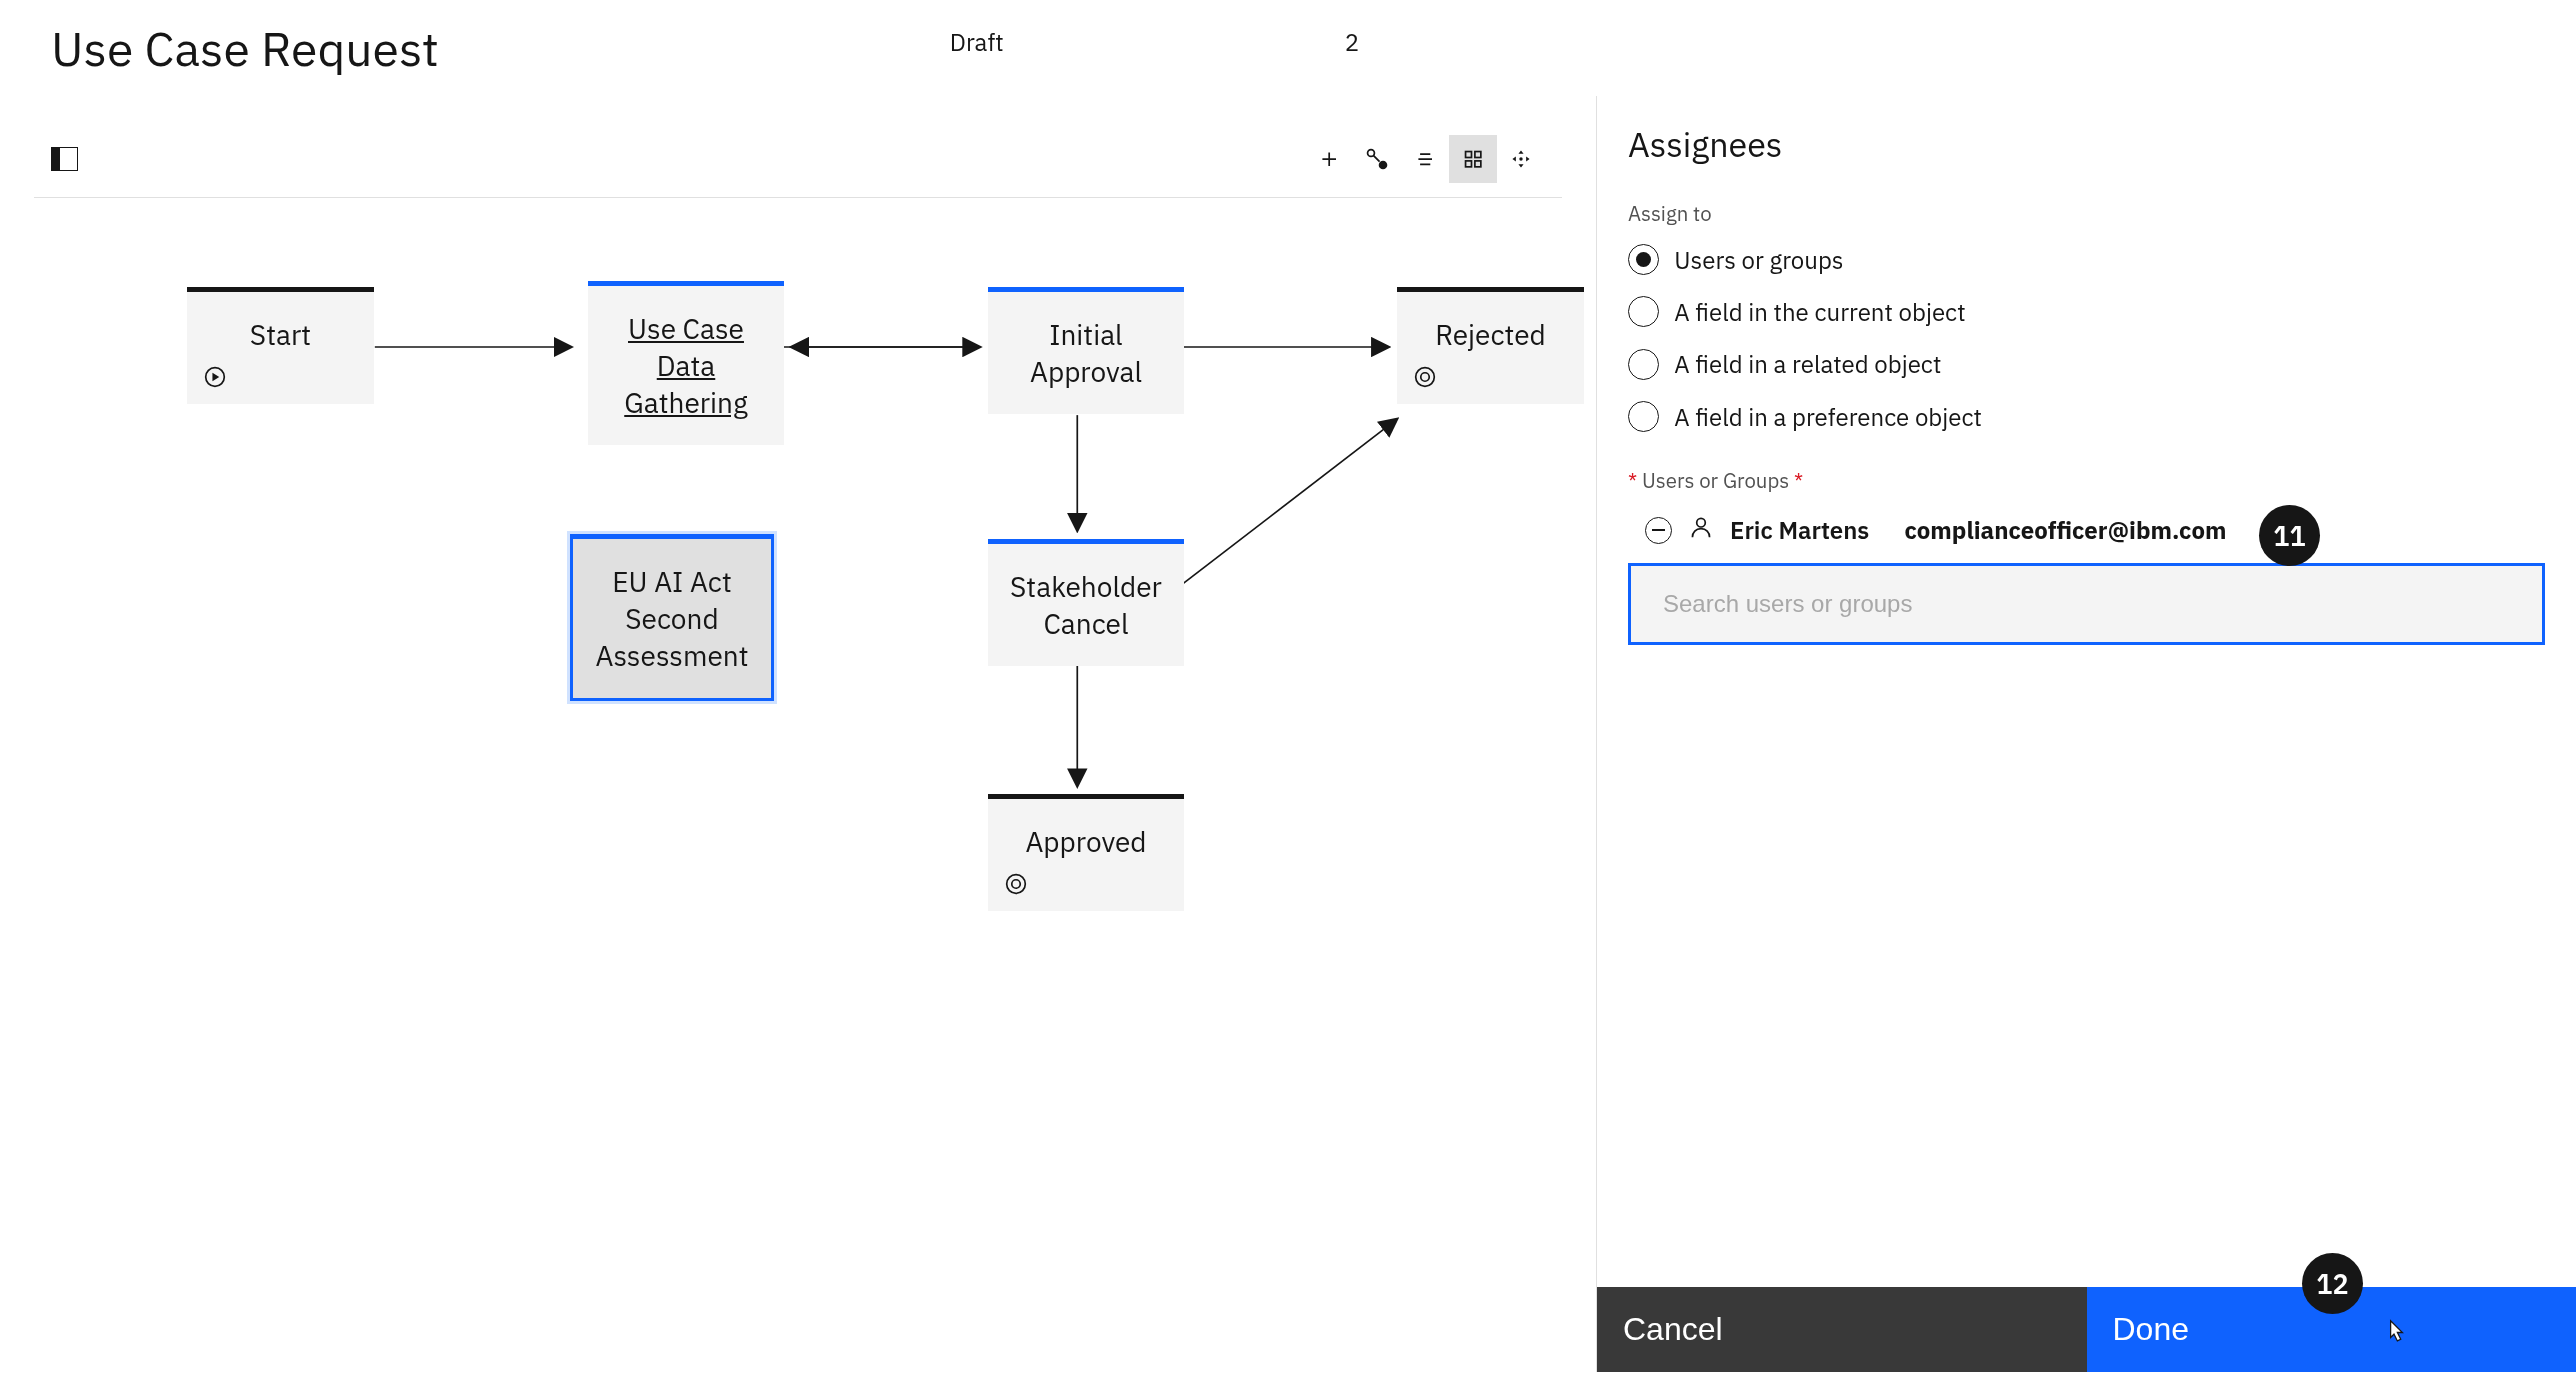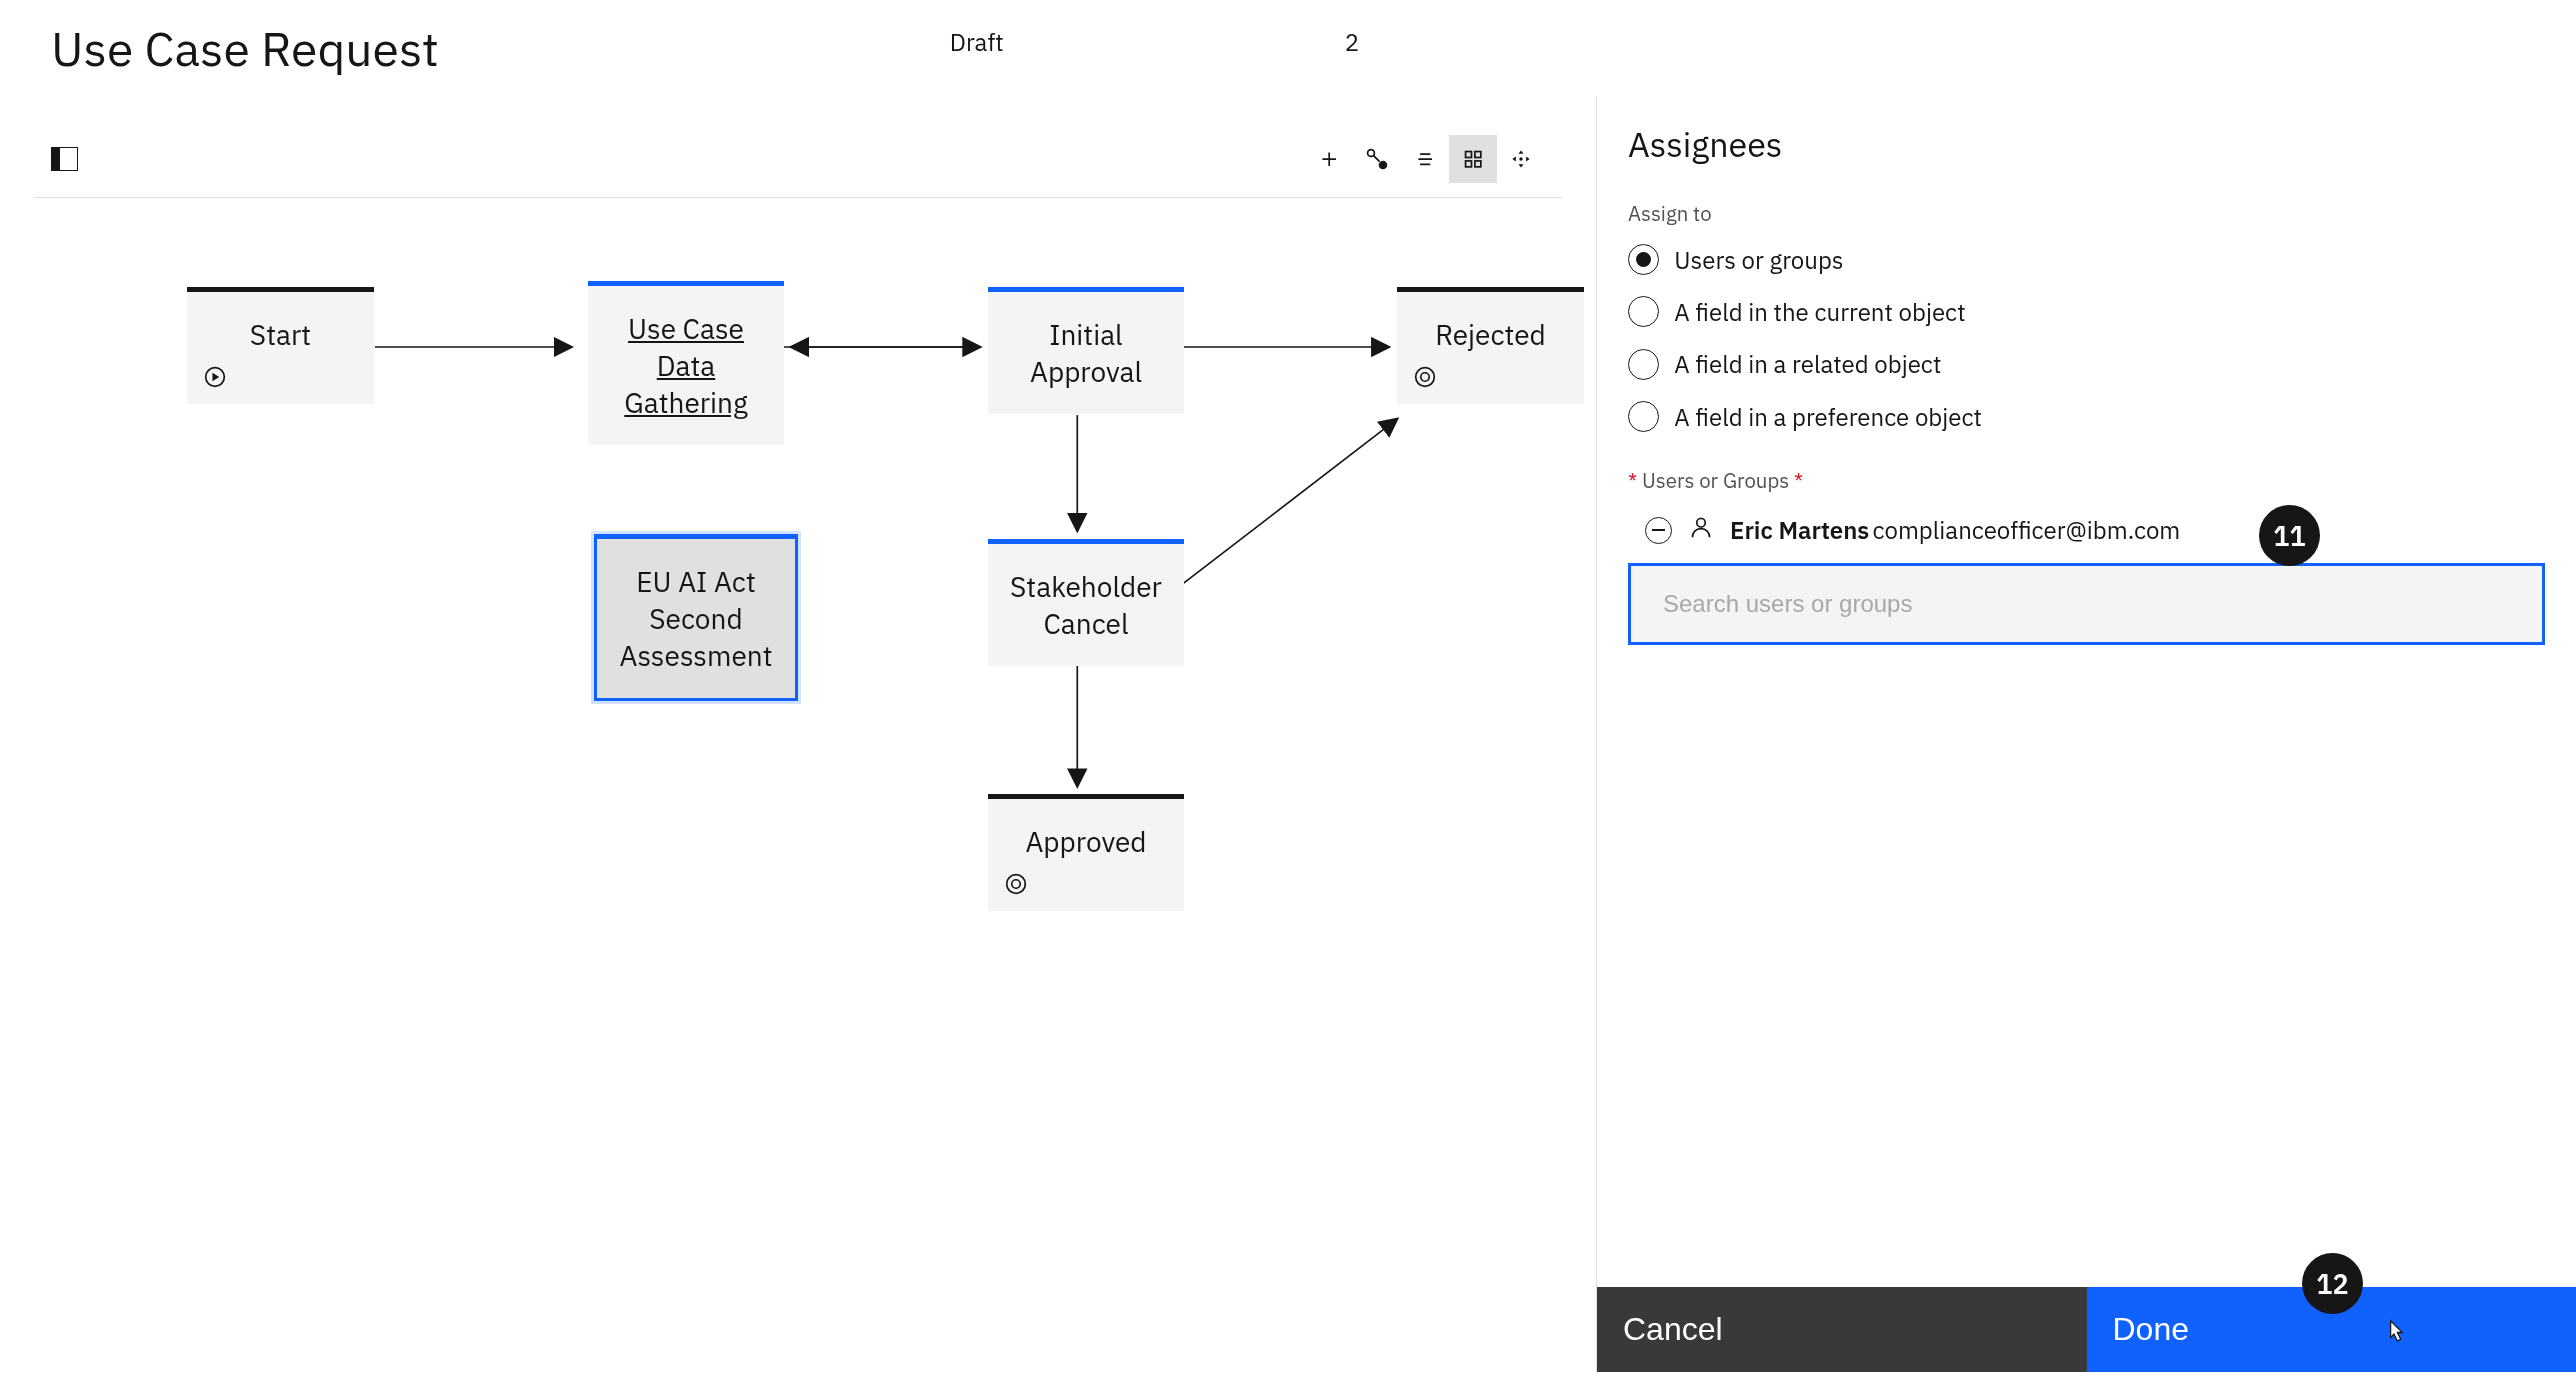--- a/index.html
+++ b/index.html
@@ -229,21 +229,22 @@
     }
     .user-icon {
       font-size: 24px;
     }
     .user-name {
       font-size: 24px;
       font-weight: 600;
     }
     .user-email {
       font-size: 24px;
-      font-weight: 400;
+      font-weight: 700;
+      margin-left: 32px;
     }
     .search-input {
       width: 100%;
       padding: 24px 32px;
       font-size: 24px;
       border: 3.4px solid #0f62fe;
       background: #f4f4f4;
       color: #161616;
       outline: none;
     }
@@ -381,21 +382,21 @@
       <div class="node" style="left:1363px; top:89px; width:187px; padding-bottom:51px;">
         <span>Rejected</span>
         <span class="node-icon">
           <svg width="22" height="22" viewBox="0 0 26 26">
               <circle cx="13" cy="13" r="11" fill="none" stroke="#161616" stroke-width="2"></circle>
               <circle cx="13" cy="13" r="5" fill="none" stroke="#161616" stroke-width="2"></circle>
             </svg>
         </span>
       </div>
 
-      <div class="node selected" style="left:560px; top:336px; width:204px; background:#e0e0e0;">
+      <div class="node selected" style="left:536px; top:336px; width:204px; background:#e0e0e0;">
         <span>EU AI Act Second Assessment</span>
       </div>
 
       <div class="node blue-top" style="left:954px; top:341px; width:196px;">
         <span>Stakeholder Cancel</span>
       </div>
 
       <div class="node" style="left:954px; top:596px; width:196px; padding-bottom:51px;">
         <span>Approved</span>
         <span class="node-icon">

